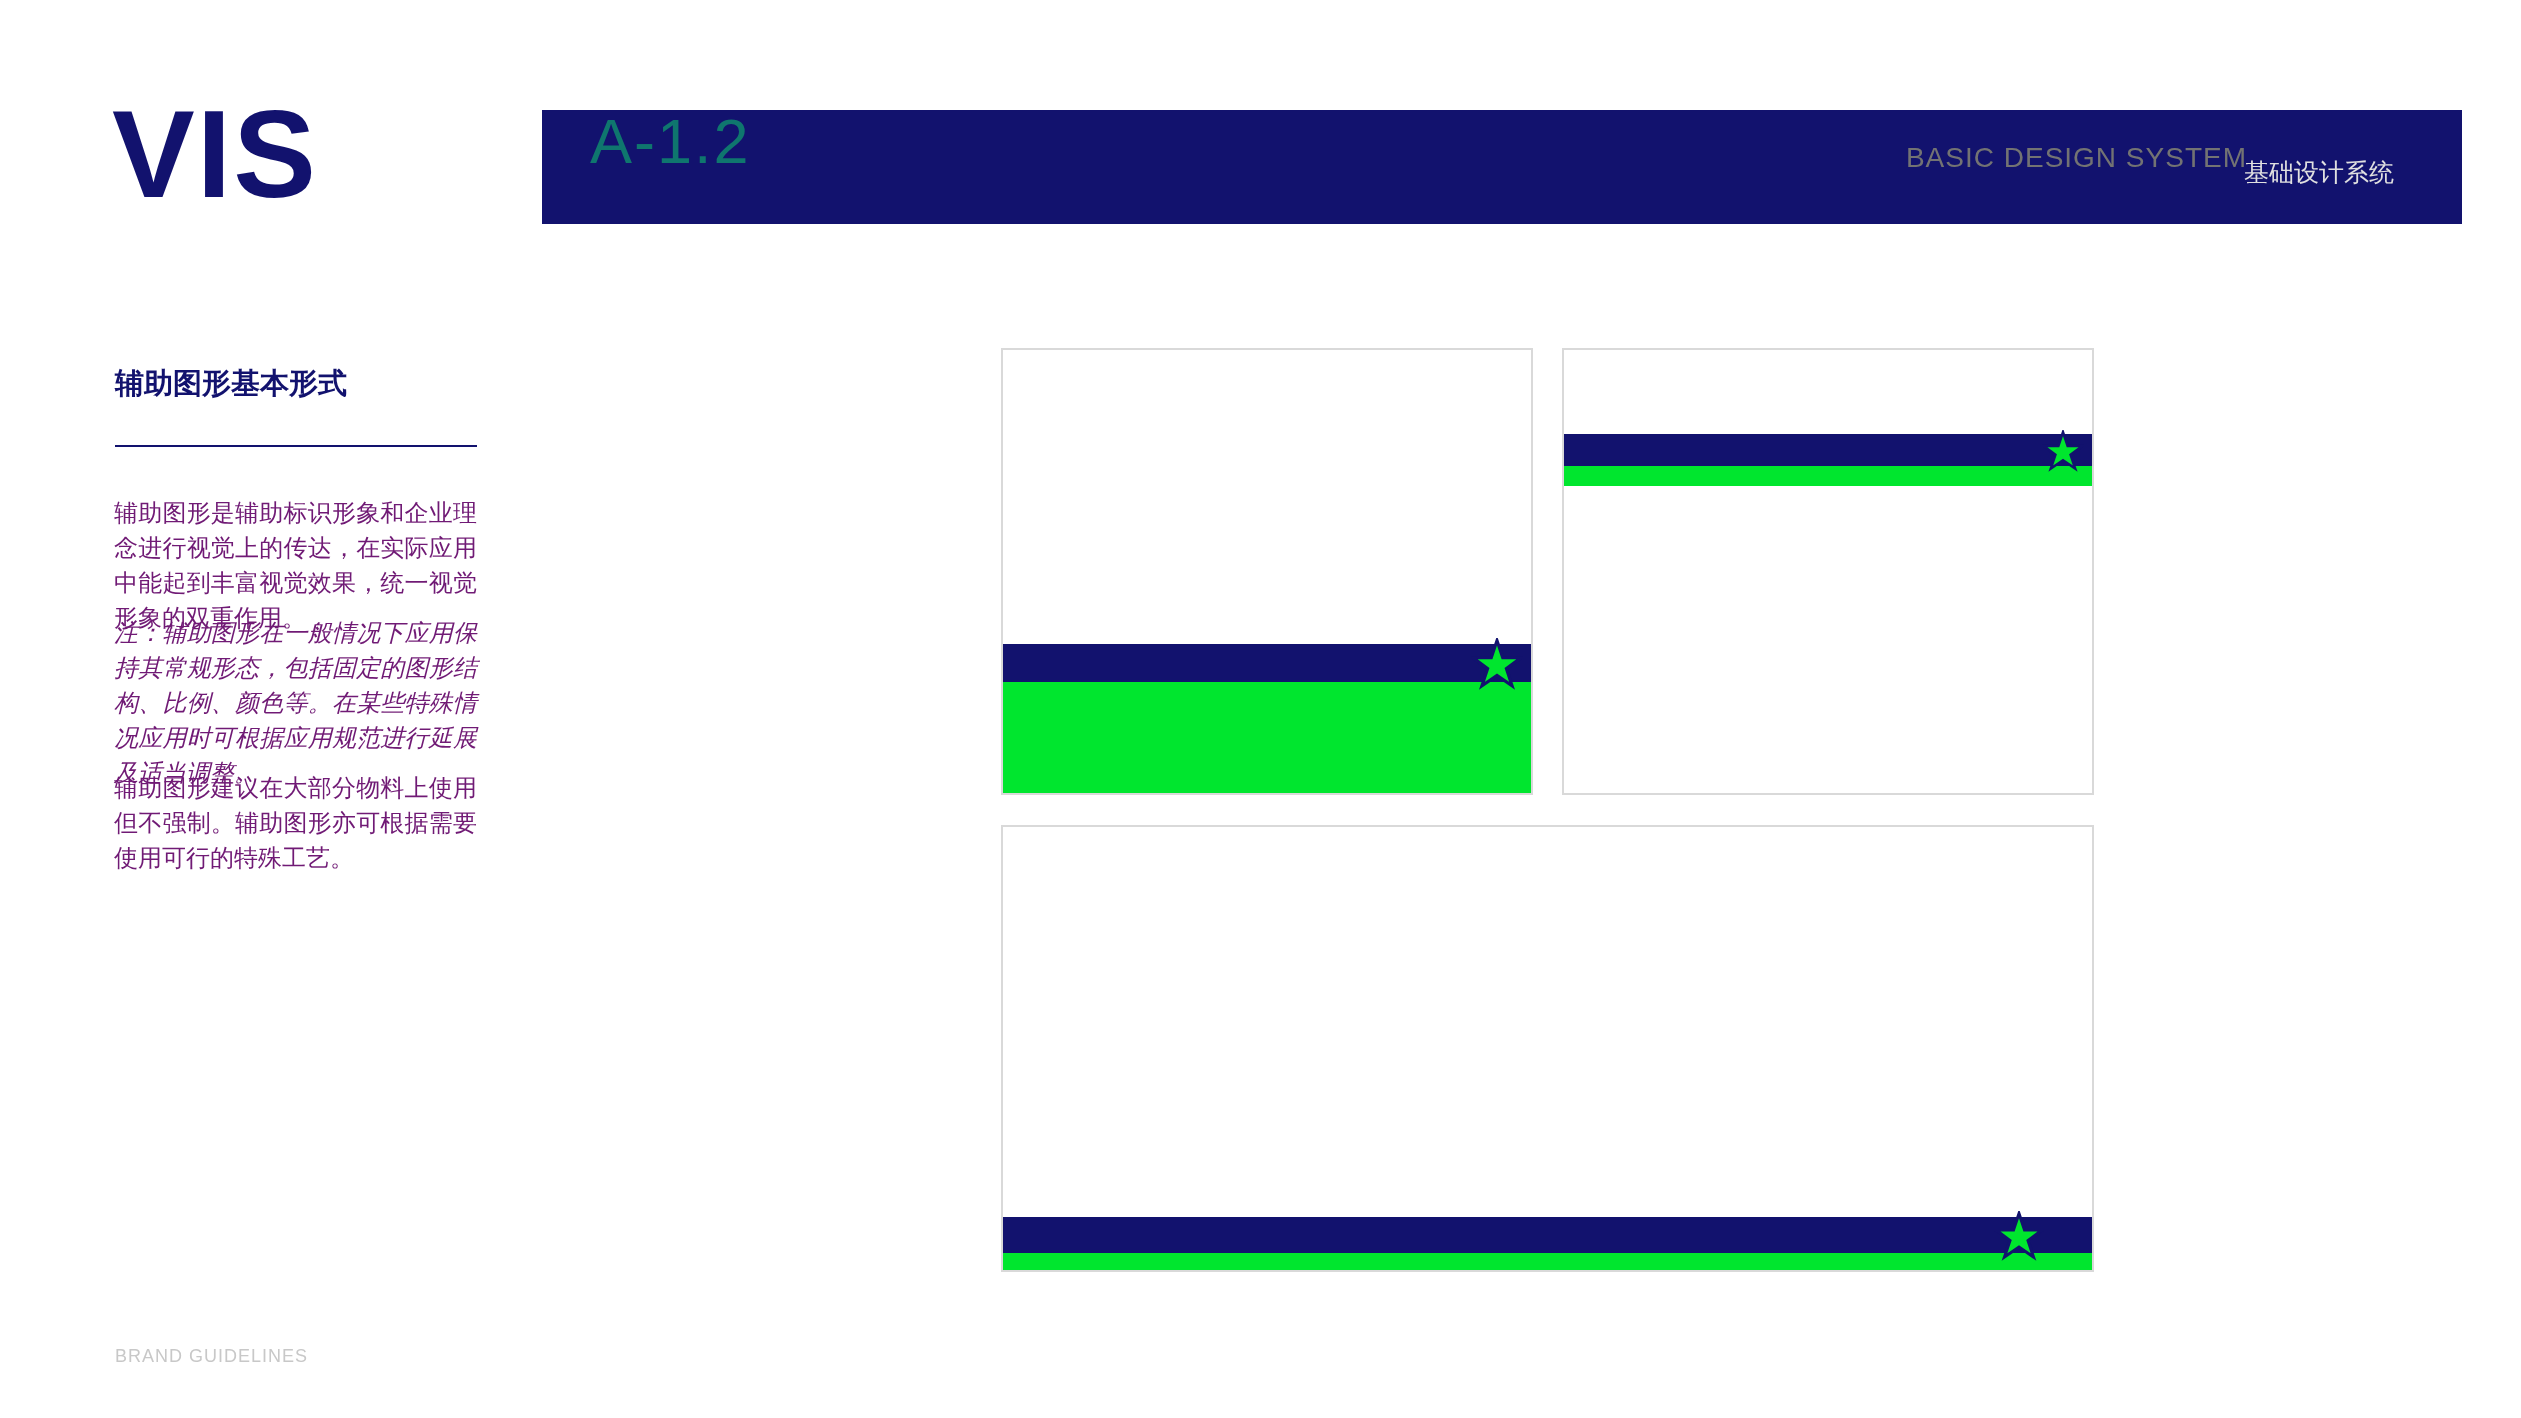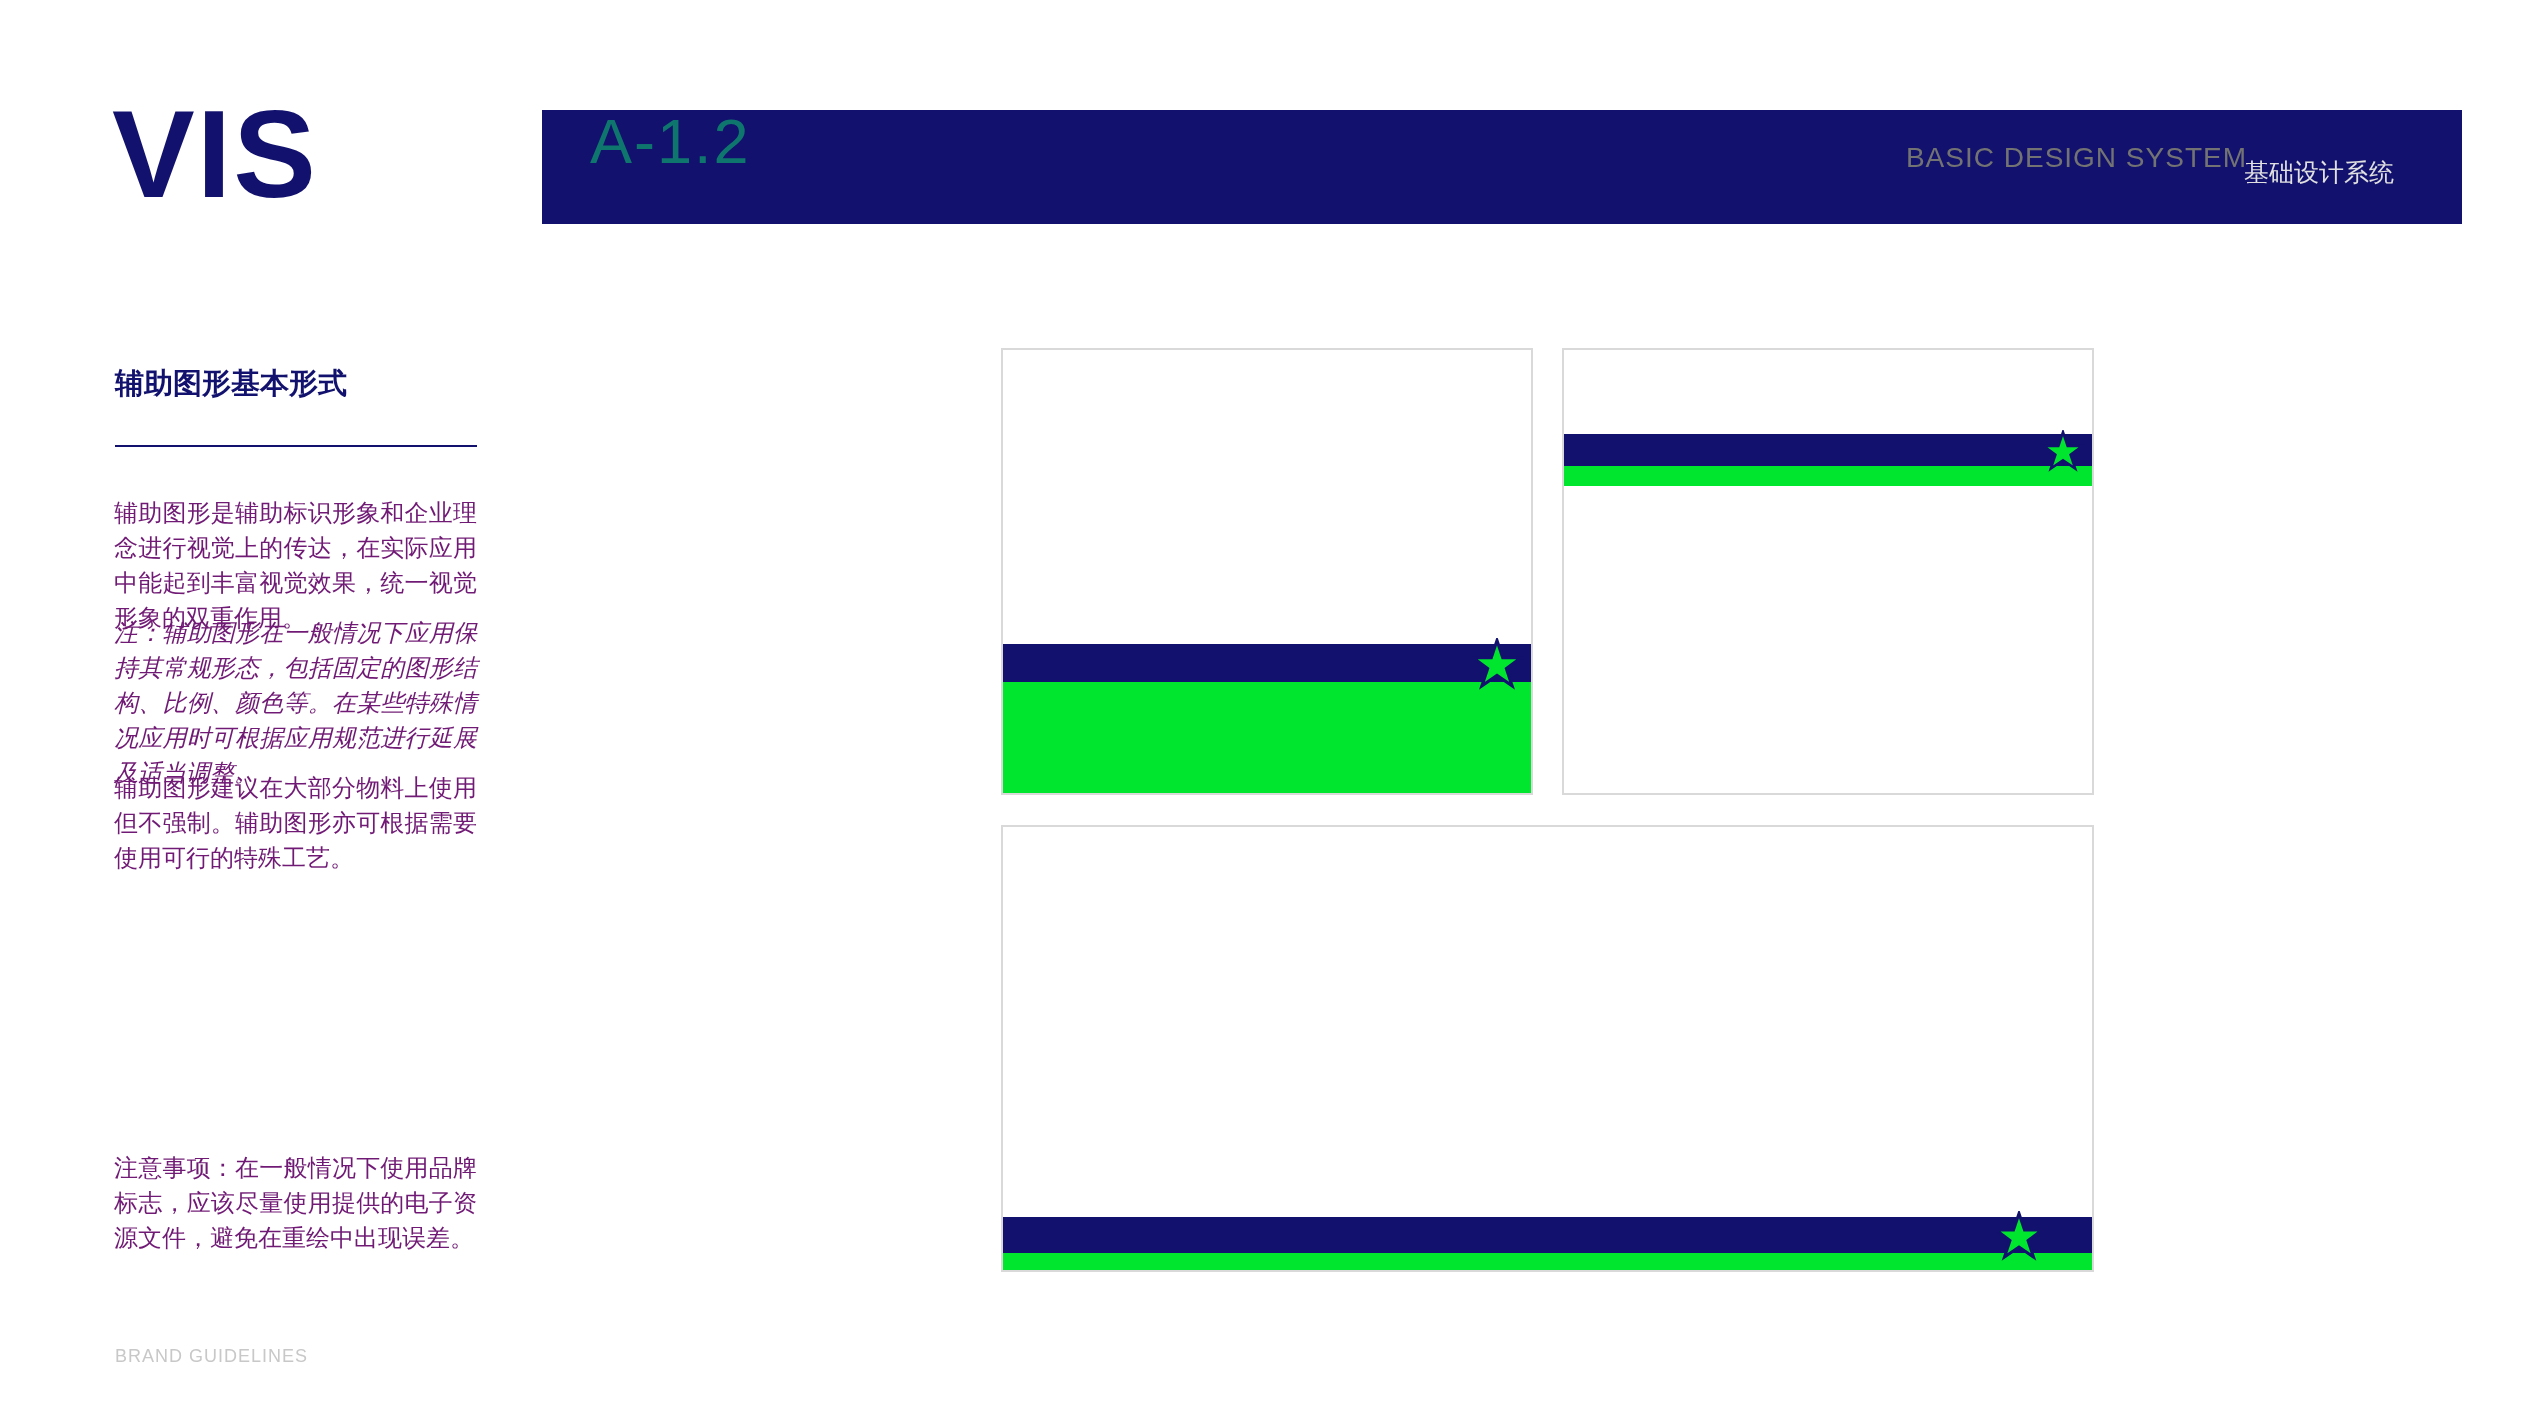--- a/index.html
+++ b/index.html
@@ -91,21 +91,20 @@
   <div class="header-code">A-1.2</div>
   <div class="header-right-en">BASIC DESIGN SYSTEM</div>
   <div class="header-right-cn">基础设计系统</div>
 
   <div class="section-title">辅助图形基本形式</div>
   <div class="section-rule"></div>
 
   <div class="para p1">辅助图形是辅助标识形象和企业理念进行视觉上的传达，在实际应用中能起到丰富视觉效果，统一视觉形象的双重作用。</div>
   <div class="para p2">注：辅助图形在一般情况下应用保持其常规形态，包括固定的图形结构、比例、颜色等。在某些特殊情况应用时可根据应用规范进行延展及适当调整。</div>
   <div class="para p3">辅助图形建议在大部分物料上使用但不强制。辅助图形亦可根据需要使用可行的特殊工艺。</div>
-  <div class="para p4">注意事项：在一般情况下使用品牌标志，应该尽量使用提供的电子资源文件，避免在重绘中出现误差。</div>
 
   <div class="footer">BRAND GUIDELINES</div>
 
   <div class="panel panel-a">
     <div class="band band-navy"></div>
     <div class="band band-green"></div>
     <span class="star-wrap">
       <svg width="52" height="52" viewBox="0 0 100 100">
         <polygon points="50,5 61,38 96,38 68,59 79,92 50,72 21,92 32,59 4,38 39,38" fill="#00e62e" stroke="#12126e" stroke-width="6"></polygon>
       </svg>

